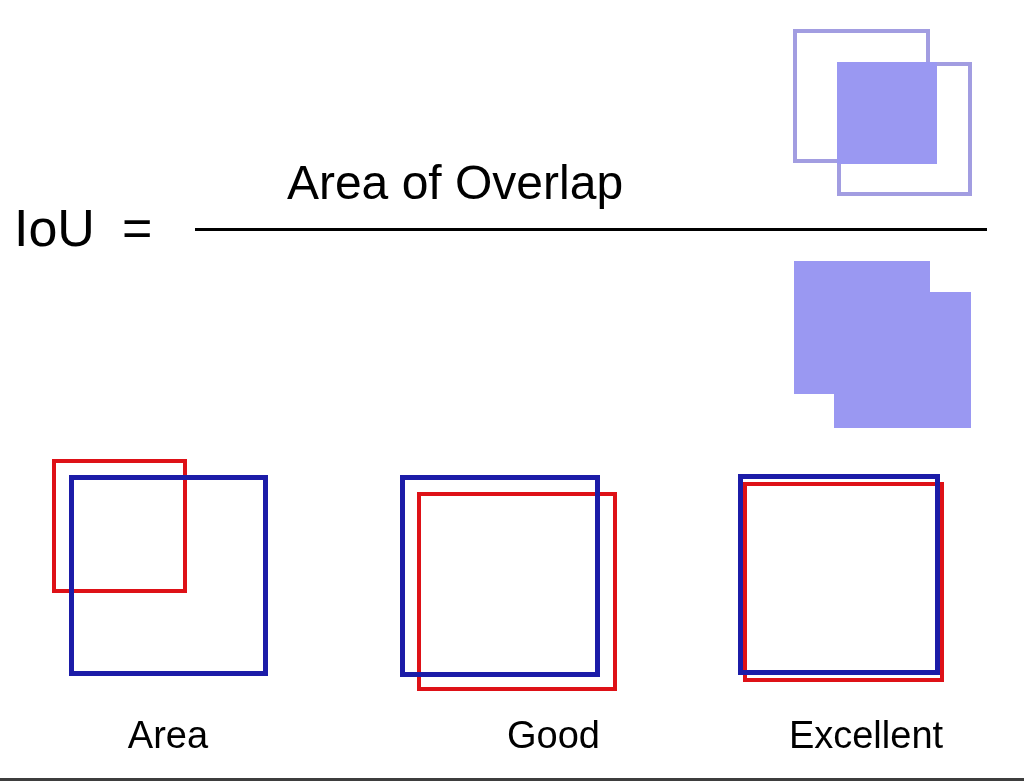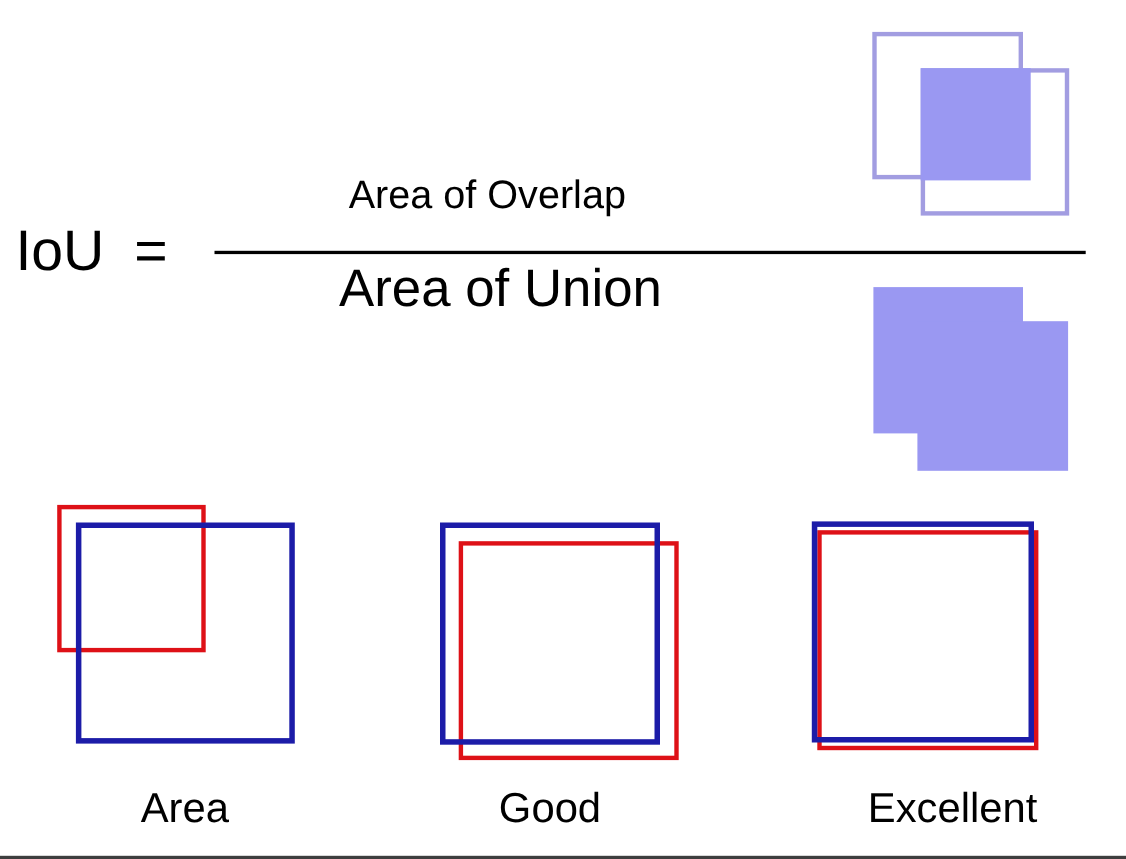--- a/index.html
+++ b/index.html
@@ -14,21 +14,21 @@
     width: 1024px;
     height: 781px;
     background: #ffffff;
     overflow: hidden;
   }
   .abs { position: absolute; box-sizing: border-box; }
 
   
   .iou-lhs   { left: 14px;  top: 202px; font-size: 52px; line-height: 1; }
   .iou-eq    { left: 122px; top: 202px; font-size: 52px; line-height: 1; }
-  .numer     { left: 183px; top: 159px; width: 520px; text-align: center; font-size: 36px; line-height: 1; }
+  .numer     { left: 195px; top: 159px; width: 520px; text-align: center; font-size: 48px; line-height: 1; }
   .frac-bar  { left: 195px; top: 228px; width: 792px; height: 3px; background: #000000; }
   .denom     { left: 195px; top: 239px; width: 520px; text-align: center; font-size: 48px; line-height: 1; }
 
   
   .ol-a    { left: 793px; top: 29px;  width: 137px; height: 134px; border: 4px solid #a29de1; background: transparent; }
   .ol-b    { left: 837px; top: 62px;  width: 135px; height: 134px; border: 4px solid #a29de1; background: transparent; }
   .ol-fill { left: 837px; top: 62px;  width: 100px; height: 102px; background: #9a98f2; }
 
   
   .un-a { left: 794px; top: 261px; width: 136px; height: 133px; background: #9a98f2; }
@@ -43,36 +43,35 @@
 
   .good-red  { left: 417px; top: 492px; width: 200px; height: 199px; }
   .good-blue { left: 400px; top: 475px; width: 200px; height: 202px; }
 
   .exc-red   { left: 743px; top: 482px; width: 201px; height: 200px; }
   .exc-blue  { left: 738px; top: 474px; width: 202px; height: 201px; }
 
   
   .ex-label { top: 715px; width: 200px; text-align: center; font-size: 38px; line-height: 1.1; }
   .lbl-poor { left: 68px;  }
-  .lbl-good { left: 400px; }
+  .lbl-good { left: 400px; text-align: right; }
   .lbl-exc  { left: 766px; }
 
   
   .bottom-strip { left: 0; top: 778px; width: 1024px; height: 3px; background: #3e3e3e; }
 </style>
 </head>
 <body>
 
 <div class="canvas">
 
   <span class="abs iou-lhs">IoU</span>
   <span class="abs iou-eq">=</span>
   <div class="abs numer">Area of Overlap</div>
   <div class="abs frac-bar"></div>
-  <div class="abs denom">Area of Union</div>
 
   <div>
     <div class="abs ol-a"></div>
     <div class="abs ol-b"></div>
     <div class="abs ol-fill"></div>
   </div>
 
   <div>
     <div class="abs un-a"></div>
     <div class="abs un-b"></div>

